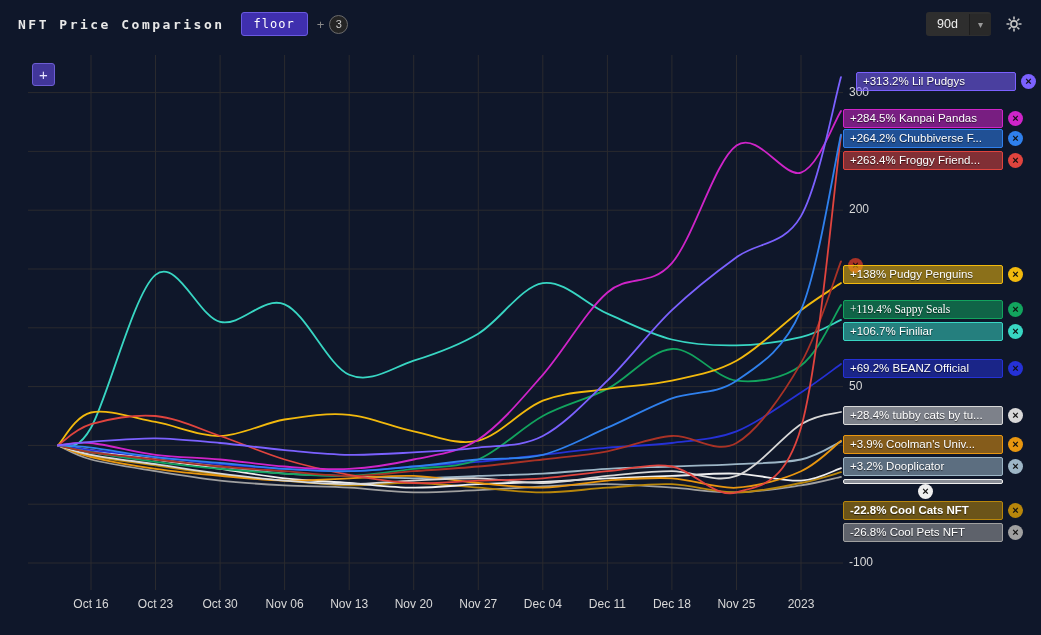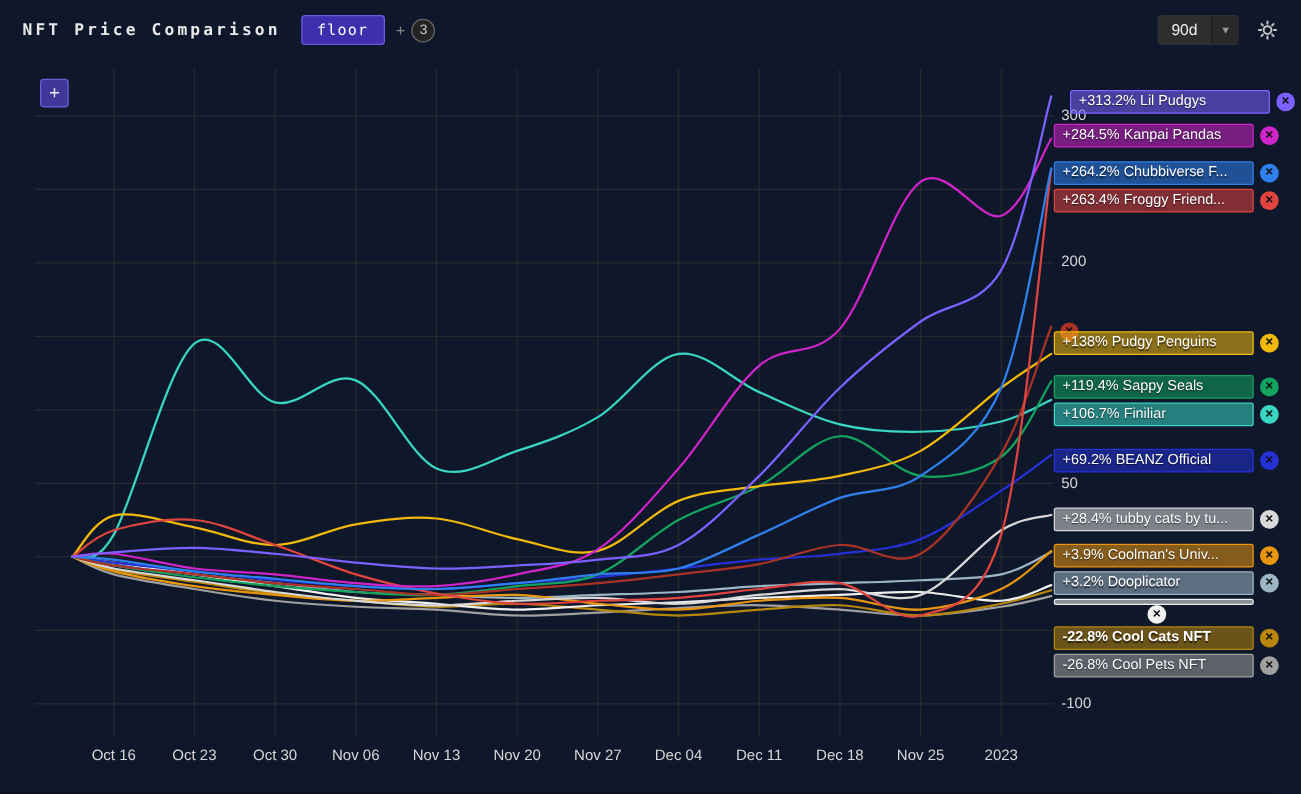--- a/index.html
+++ b/index.html
@@ -159,41 +159,41 @@
         <span class="x-label" style="left: 607.364px;">Dec 11</span>
         <span class="x-label" style="left: 671.909px;">Dec 18</span>
         <span class="x-label" style="left: 736.455px;">Nov 25</span>
         <span class="x-label" style="left: 801px;">2023</span>
       </div>
     <div id="legend">
         <div class="legend-row" style="top: 71.1055px; padding-left: 13px;">
           <div class="legend-label" style="border-color: rgb(123, 97, 255); background: rgba(123, 97, 255, 0.55);">+313.2% Lil Pudgys</div>
           <button class="legend-close" style="background: rgb(123, 97, 255);">×</button>
         </div>
-        <div class="legend-row" style="top: 98px;">
+        <div class="legend-row" style="top: 108px;">
           <div class="legend-label" style="border-color: rgb(207, 36, 201); background: rgba(207, 36, 201, 0.55);">+284.5% Kanpai Pandas</div>
           <button class="legend-close" style="background: rgb(207, 36, 201);">×</button>
         </div>
         <div class="legend-row" style="top: 128.721px;">
           <div class="legend-label" style="border-color: rgb(47, 128, 237); background: rgba(47, 128, 237, 0.55);">+264.2% Chubbiverse F...</div>
           <button class="legend-close" style="background: rgb(47, 128, 237);">×</button>
         </div>
         <div class="legend-row" style="top: 150.721px;">
           <div class="legend-label" style="border-color: rgb(224, 68, 62); background: rgba(224, 68, 62, 0.55);">+263.4% Froggy Friend...</div>
           <button class="legend-close" style="background: rgb(224, 68, 62);">×</button>
         </div>
         <div class="legend-row" style="top: 255.357px;">
           <button class="legend-close" style="background: rgb(169, 50, 38);">×</button>
         </div>
         <div class="legend-row" style="top: 264px;">
           <div class="legend-label" style="border-color: rgb(242, 185, 13); background: rgba(242, 185, 13, 0.55);">+138% Pudgy Penguins</div>
           <button class="legend-close" style="background: rgb(242, 185, 13);">×</button>
         </div>
         <div class="legend-row" style="top: 299.357px;">
-          <div class="legend-label" style="border-color: rgb(18, 164, 94); background: rgba(18, 164, 94, 0.55);">+119.4% Sappy Seals</div>
+          <div class="legend-label" style="border-color: rgb(18, 164, 94); background: rgba(18, 164, 94, 0.55); font-family: Liberation Serif, serif;">+119.4% Sappy Seals</div>
           <button class="legend-close" style="background: rgb(18, 164, 94);">×</button>
         </div>
         <div class="legend-row" style="top: 321.357px;">
           <div class="legend-label" style="border-color: rgb(56, 214, 195); background: rgba(56, 214, 195, 0.55);">+106.7% Finiliar</div>
           <button class="legend-close" style="background: rgb(56, 214, 195);">×</button>
         </div>
         <div class="legend-row" style="top: 358.007px;">
           <div class="legend-label" style="border-color: rgb(37, 49, 214); background: rgba(37, 49, 214, 0.55);">+69.2% BEANZ Official</div>
           <button class="legend-close" style="background: rgb(37, 49, 214);">×</button>
         </div>

